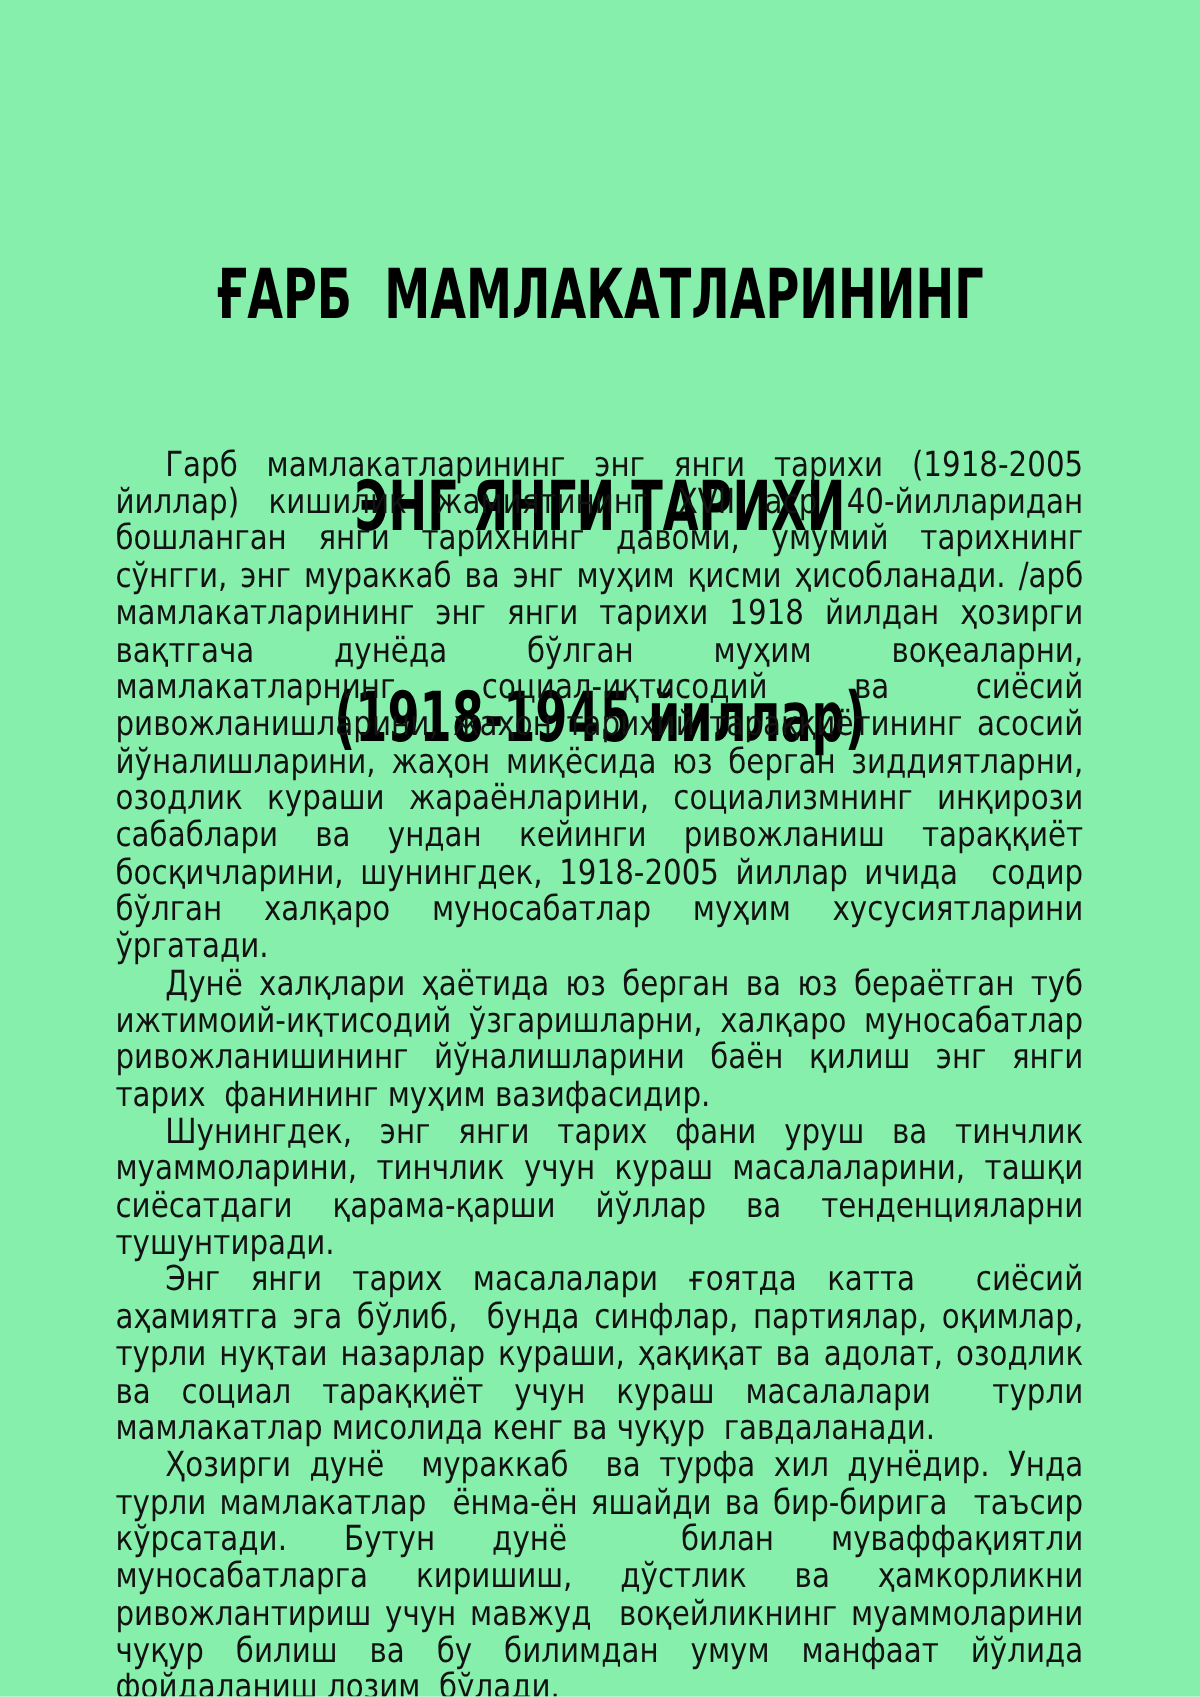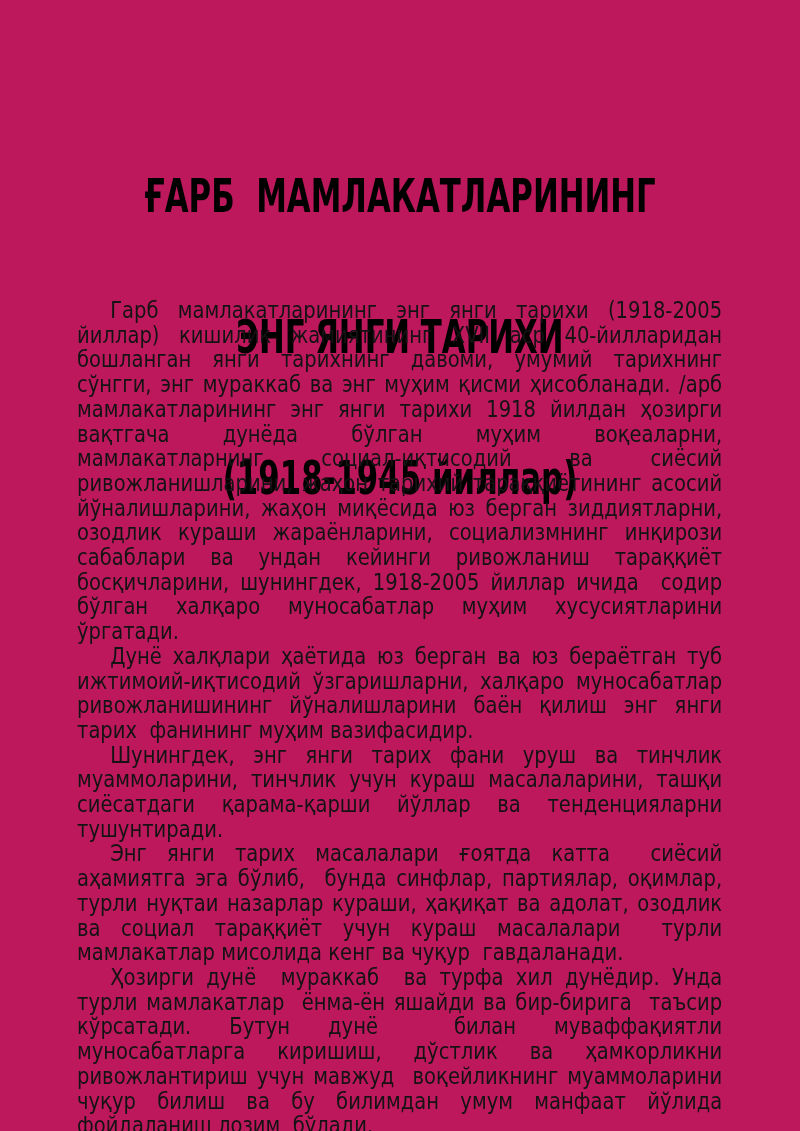--- a/index.html
+++ b/index.html
@@ -5,21 +5,21 @@
   html, body { margin: 0; padding: 0; }
   body {
     width: 800px; height: 1131px;
     background: #ffffff;
     font-family: "DejaVu Sans", "Liberation Sans", sans-serif;
     color: #121212;
   }
   .page {
     position: relative;
     width: 800px; height: 1131px;
-    background: #be185d;
+    background: #86efac;
     overflow: hidden;
   }
   
   .title-block {
     position: absolute;
     top: 79px; left: 0;
     width: 800px;
     text-align: center;
     font-weight: 700;
     font-size: 46px;

